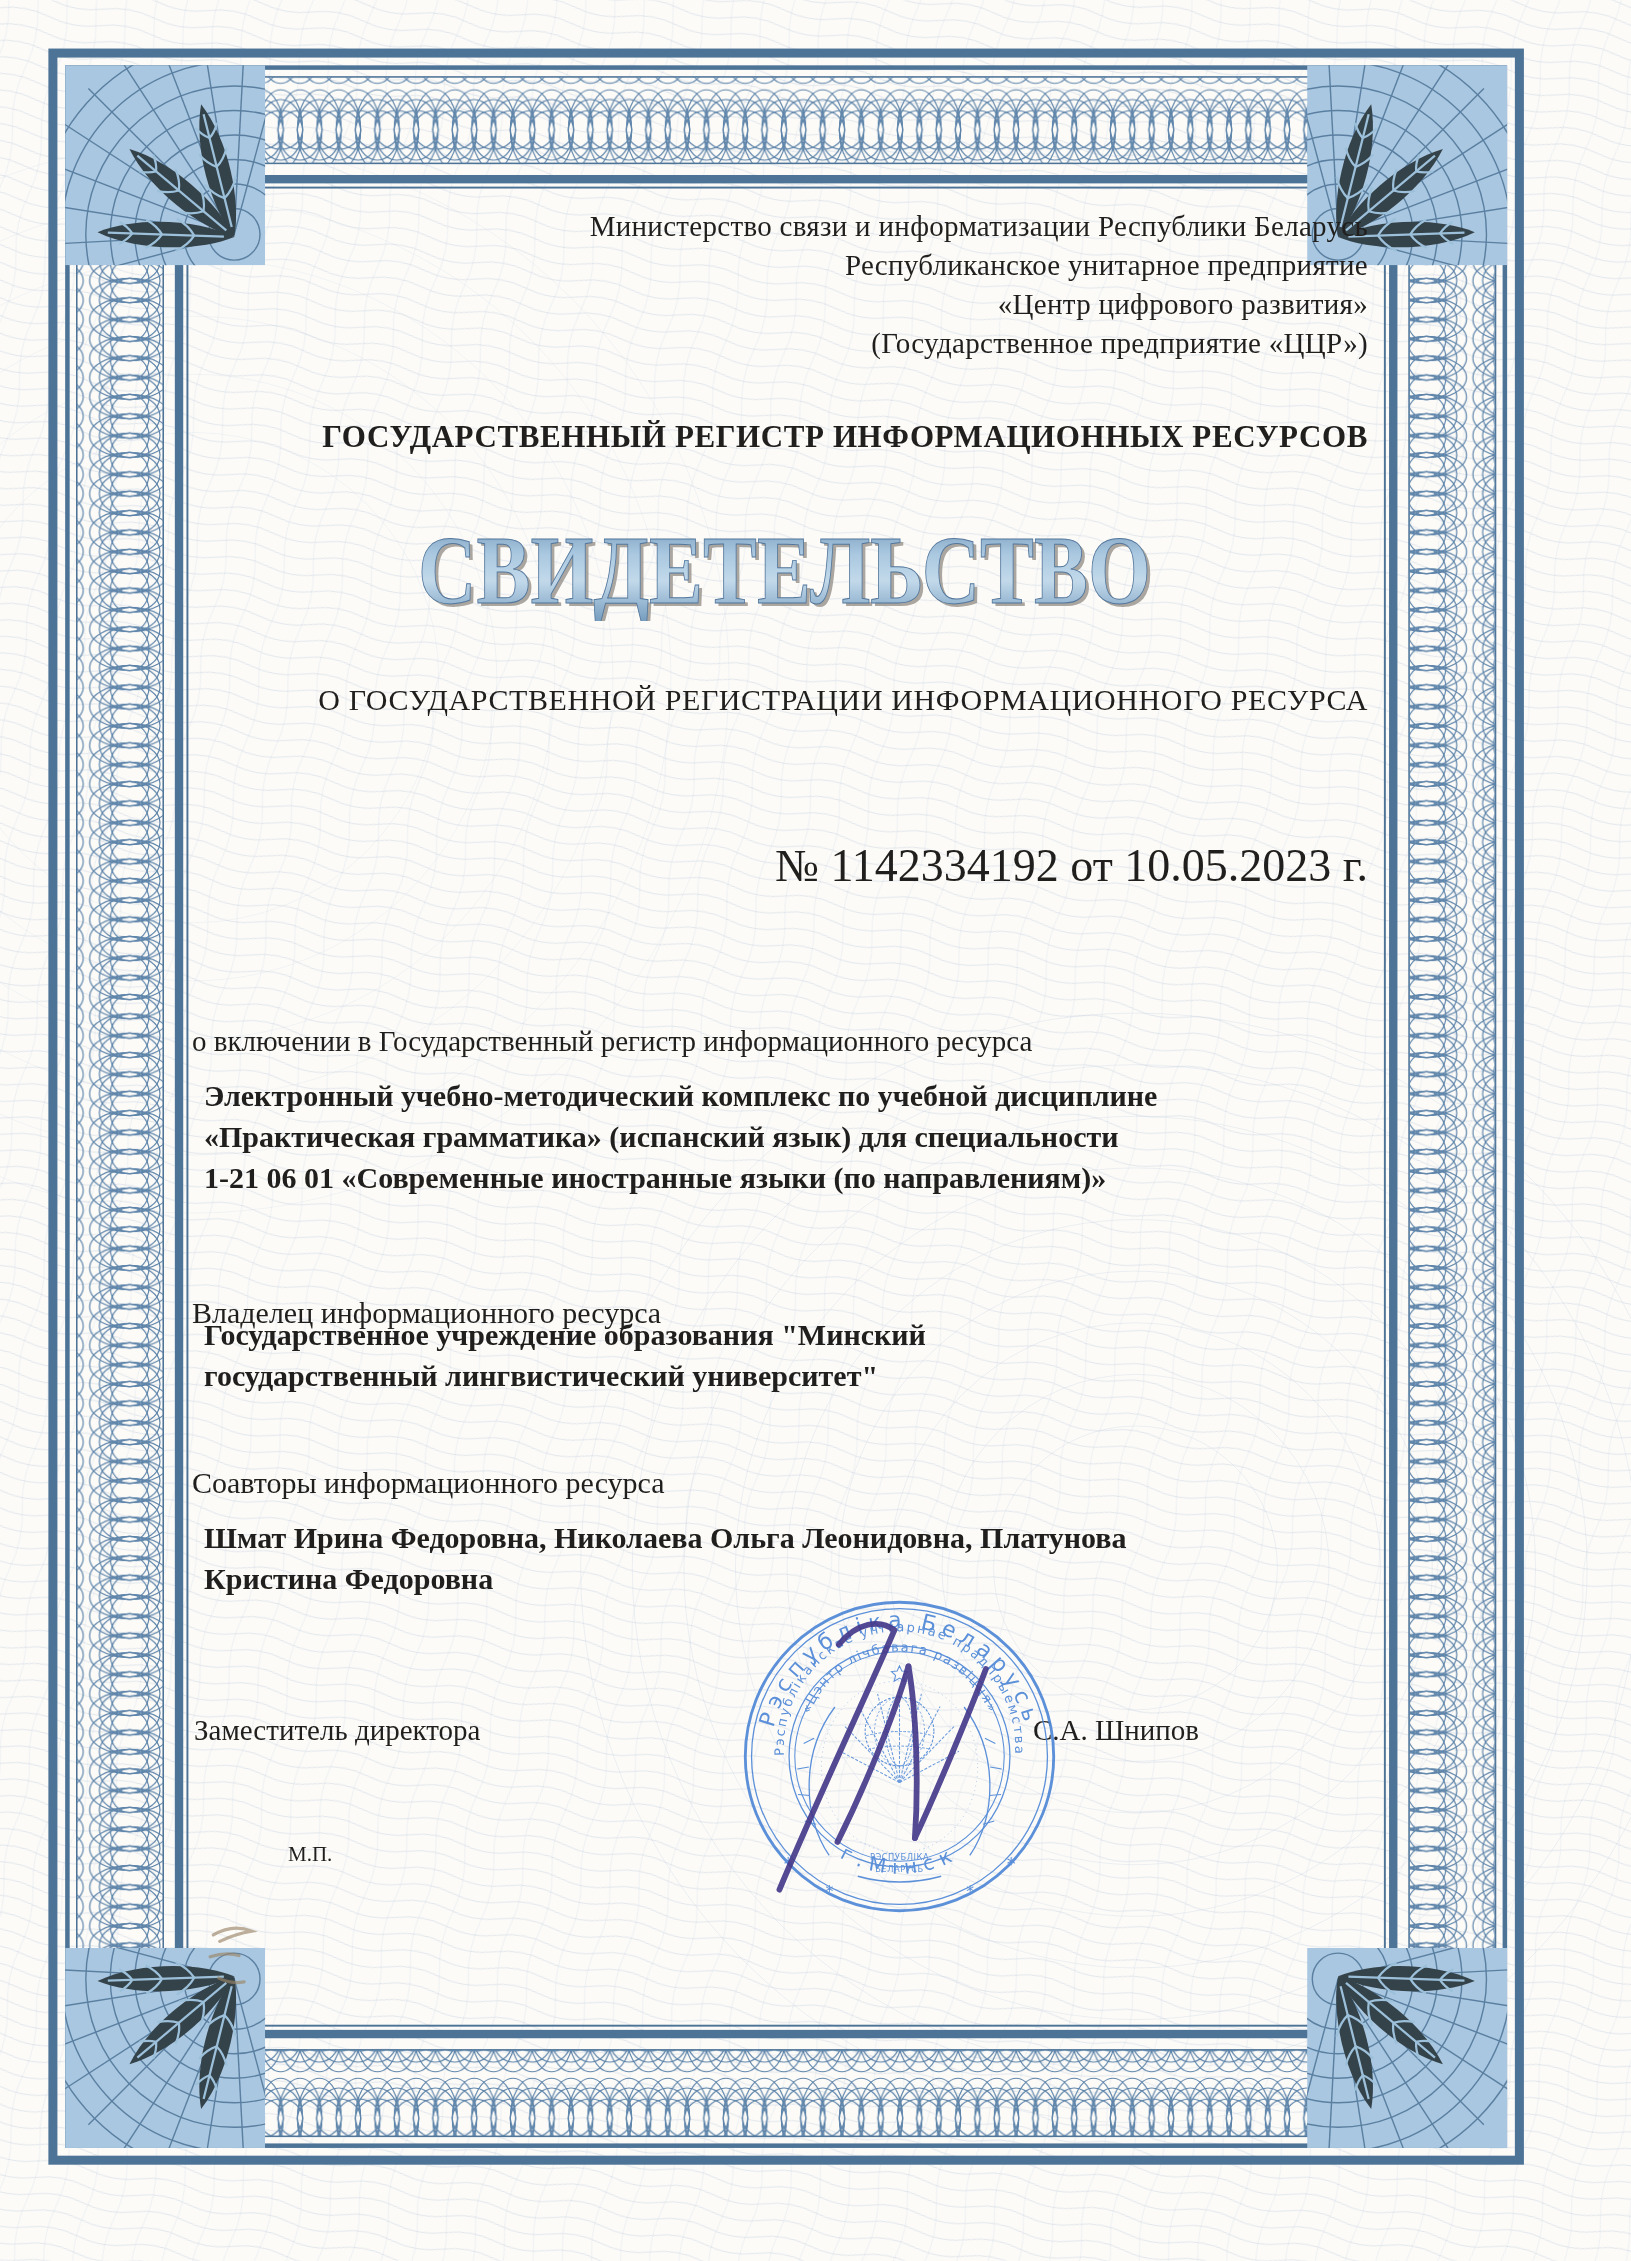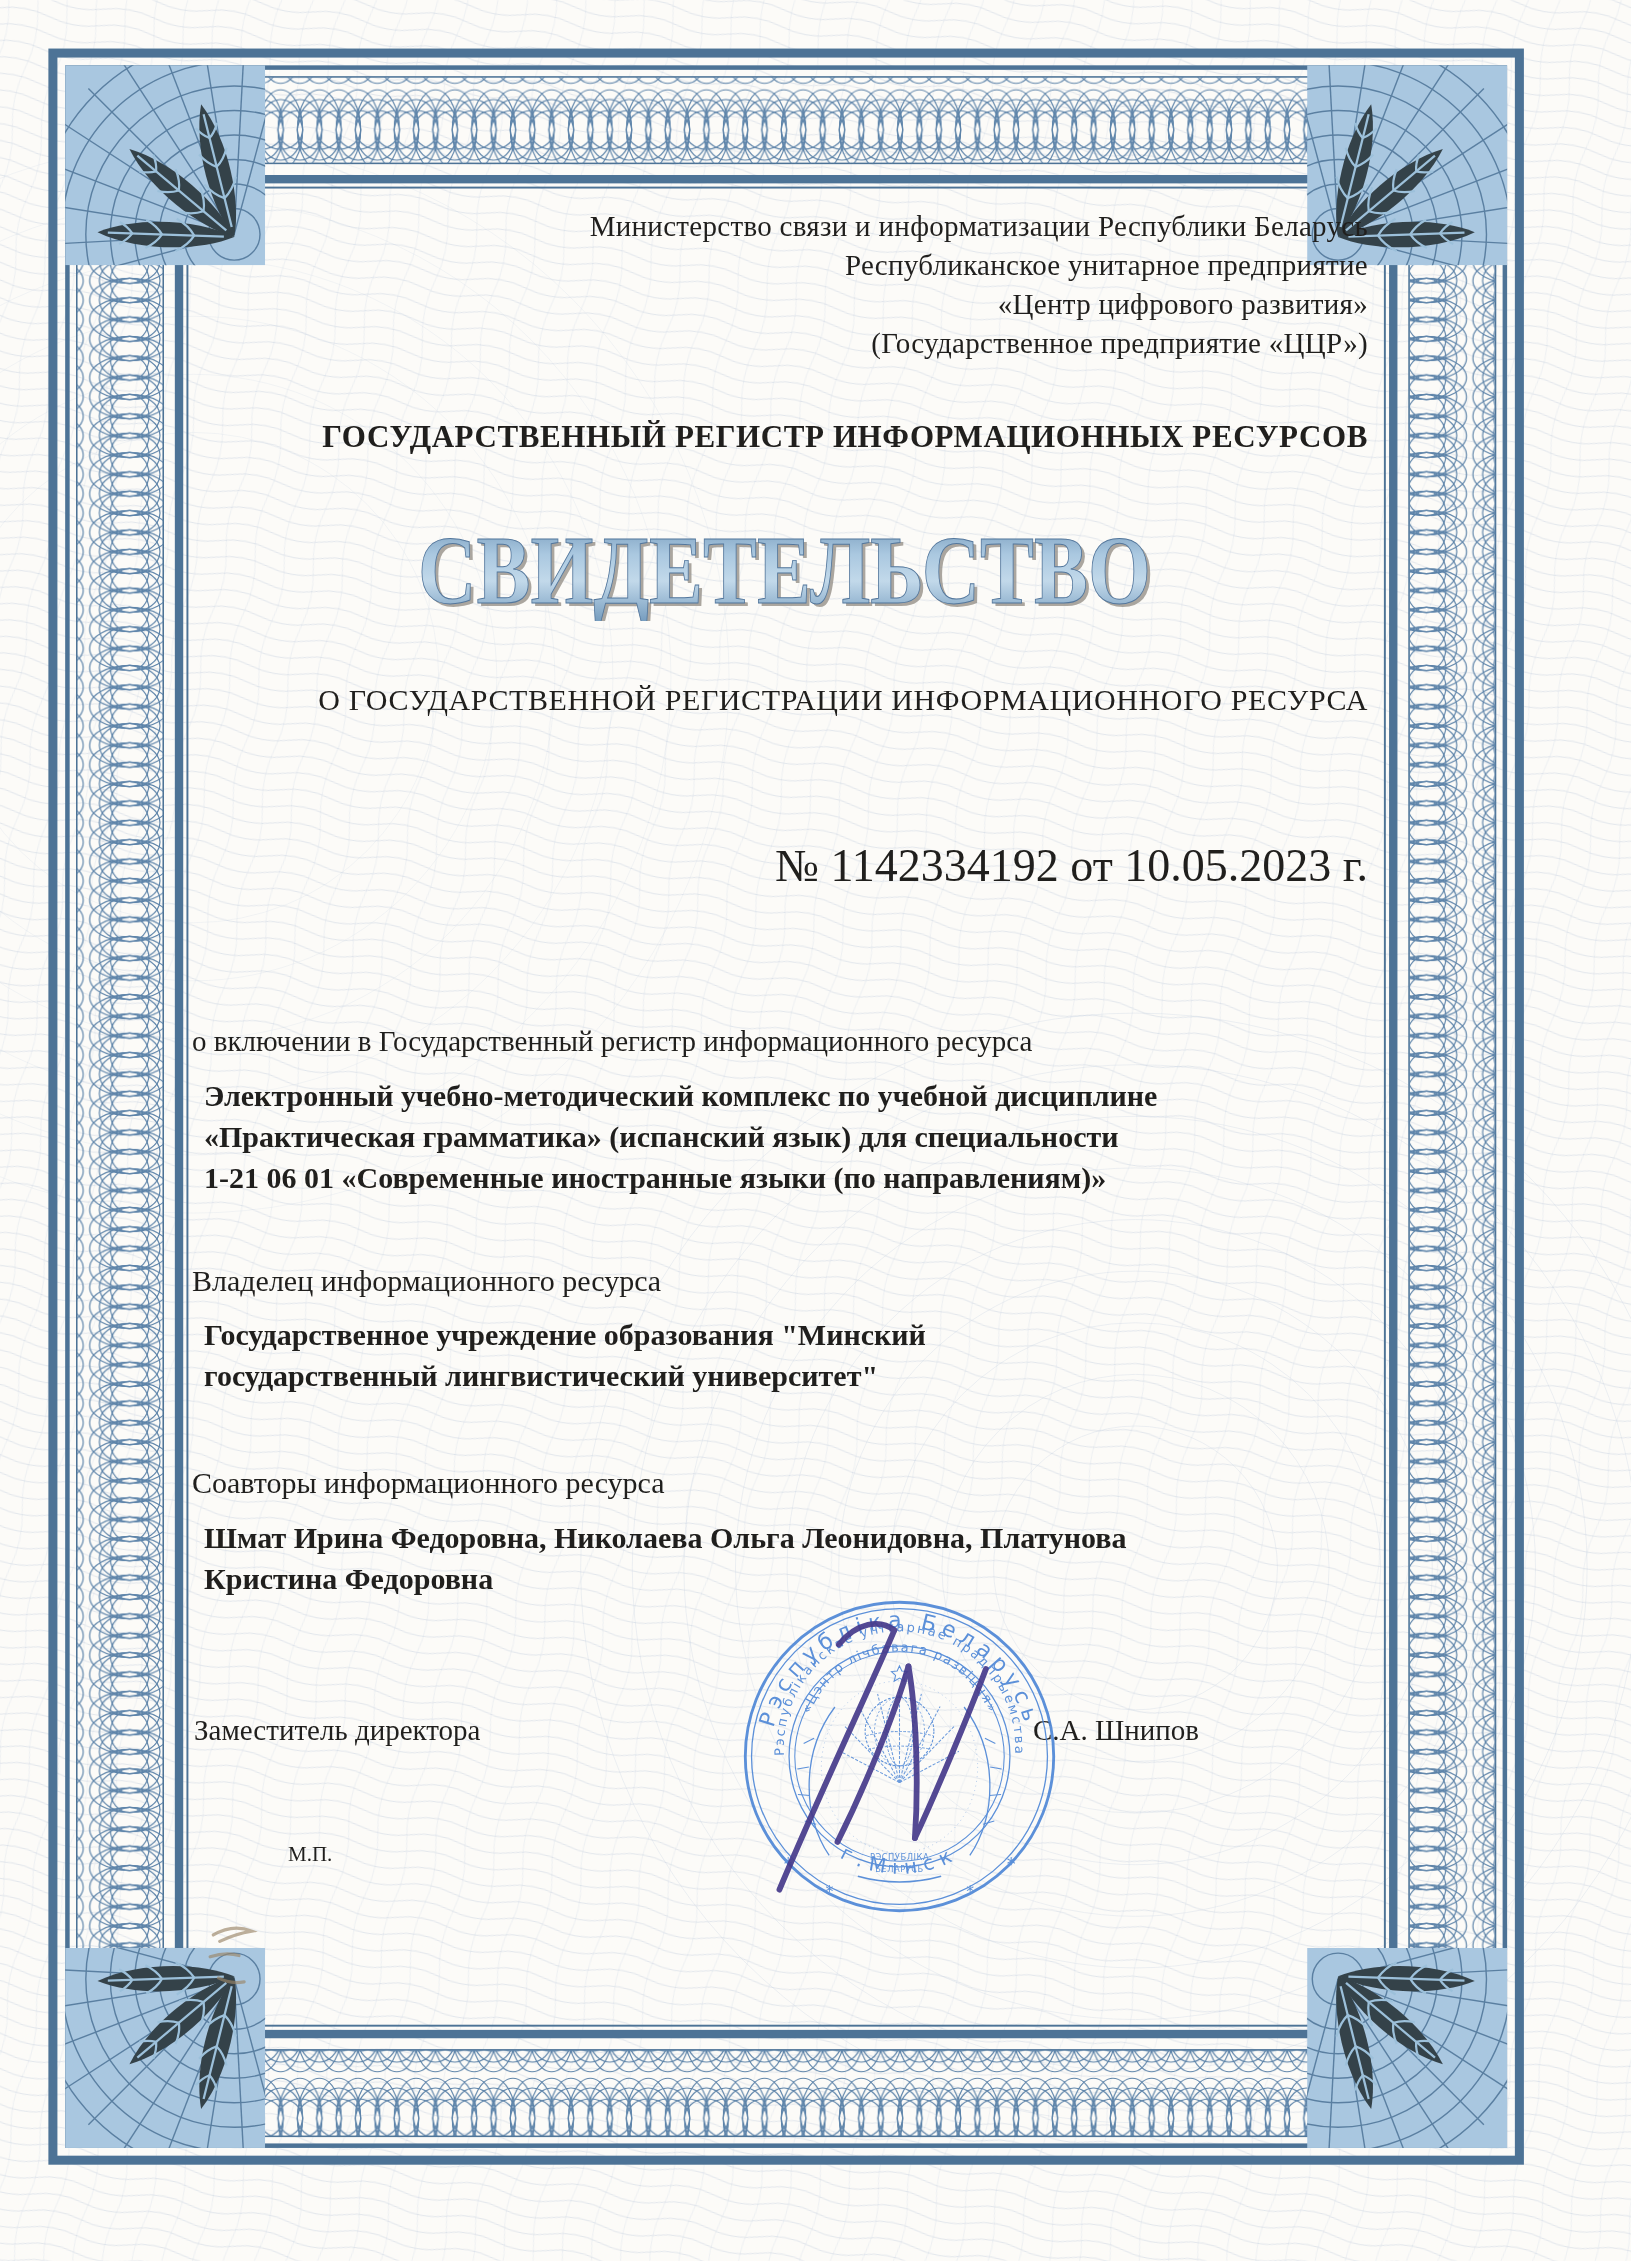--- a/index.html
+++ b/index.html
@@ -9,21 +9,21 @@
   .txt{position:absolute;white-space:nowrap;}
   .center{position:absolute;left:201px;width:1167px;text-align:right;}
   .hdr{font-size:29px;line-height:39px;letter-spacing:0.3px;}
   .lab{font-size:30px;}
   .bl{font-size:30px;font-weight:700;line-height:41px;margin-left:12px;}
   #registry-title{top:419px;font-size:31px;font-weight:700;letter-spacing:0.6px;}
   #doc-subtitle{top:683px;font-size:30px;letter-spacing:0.6px;}
   #number-line{top:839px;font-size:46px;}
   #inclusion-line{left:192px;top:1025px;font-size:29px;}
   #resource-block{left:192px;top:1075px;}
-  #owner-label{left:192px;top:1264px;}
+  #owner-label{left:192px;top:1296px;}
   #owner-block{left:192px;top:1314px;}
   #coauthors-label{left:192px;top:1466px;}
   #coauthors-block{left:192px;top:1517px;}
   #deputy-director{left:194px;top:1714px;font-size:29px;}
   #signer-name{left:1033px;top:1714px;width:323px;font-size:29px;}
   #mp-note{left:288px;top:1842px;font-size:21px;font-family:Liberation Serif, serif;}
   #stamp-svg{position:absolute;left:738px;top:1595px;opacity:.9;}
   #signature-svg{position:absolute;left:742px;top:1581px;}
   #smudge-svg{position:absolute;left:194px;top:1917px;opacity:.65;}
 </style>

